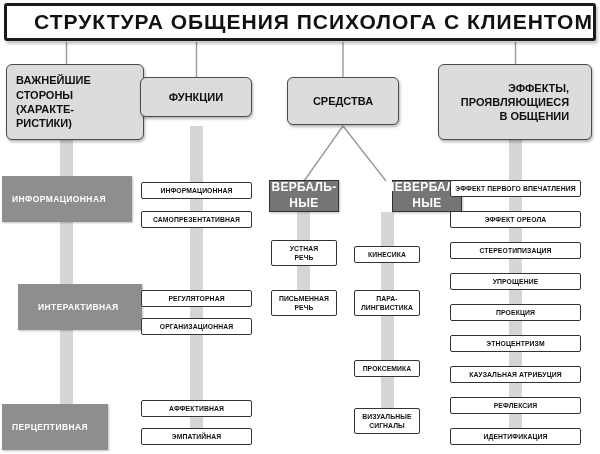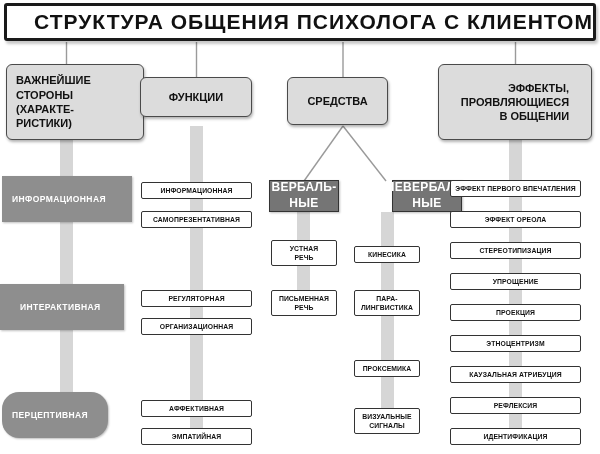--- a/index.html
+++ b/index.html
@@ -69,28 +69,28 @@
   <div class="abs vbar" style="left:381px; top:212px; width:13px; height:222px;"></div>
   <div class="abs vbar" style="left:509px; top:140px; width:13px; height:296px;"></div>
 
   <div class="abs title" style="left:4px; top:3px; width:592px; height:38px;">СТРУКТУРА ОБЩЕНИЯ ПСИХОЛОГА С КЛИЕНТОМ</div>
 
   <div class="abs header left prewrap" style="left:6px; top:64px; width:138px; height:76px;">ВАЖНЕЙШИЕ
 СТОРОНЫ
 (ХАРАКТЕ-
 РИСТИКИ)</div>
   <div class="abs header center" style="left:140px; top:77px; width:112px; height:40px;">ФУНКЦИИ</div>
-  <div class="abs header center" style="left:287px; top:77px; width:101px; height:48px;">СРЕДСТВА</div>
+  <div class="abs header center" style="left:287px; top:77px; width:112px; height:48px;">СРЕДСТВА</div>
   <div class="abs header center prewrap" style="left:438px; top:64px; width:154px; height:76px;">ЭФФЕКТЫ,
 ПРОЯВЛЯЮЩИЕСЯ
 В ОБЩЕНИИ</div>
 
   <div class="abs siderow" style="left:2px; top:176px; width:130px; height:46px;">ИНФОРМАЦИОННАЯ</div>
-  <div class="abs siderow" style="left:0; top:284px; width:124px; height:46px;padding-left:20px;">ИНТЕРАКТИВНАЯ</div>
-  <div class="abs siderow" style="left:2px; top:392px; width:106px; height:46px;border-radius:17px;">ПЕРЦЕПТИВНАЯ</div>
+  <div class="abs siderow" style="left:18px; top:284px; width:124px; height:46px;padding-left:20px;">ИНТЕРАКТИВНАЯ</div>
+  <div class="abs siderow" style="left:2px; top:404px; width:106px; height:46px;">ПЕРЦЕПТИВНАЯ</div>
 
   <div class="abs wbox" style="left:141px; top:182px; width:111px; height:17px;">ИНФОРМАЦИОННАЯ</div>
   <div class="abs wbox" style="left:141px; top:211px; width:111px; height:17px;">САМОПРЕЗЕНТАТИВНАЯ</div>
   <div class="abs wbox" style="left:141px; top:290px; width:111px; height:17px;">РЕГУЛЯТОРНАЯ</div>
   <div class="abs wbox" style="left:141px; top:318px; width:111px; height:17px;">ОРГАНИЗАЦИОННАЯ</div>
   <div class="abs wbox" style="left:141px; top:400px; width:111px; height:17px;">АФФЕКТИВНАЯ</div>
   <div class="abs wbox" style="left:141px; top:428px; width:111px; height:17px;">ЭМПАТИЙНАЯ</div>
 
   <div class="abs dbox prewrap" style="left:269px; top:180px; width:70px; height:32px;">ВЕРБАЛЬ-
 НЫЕ</div>

